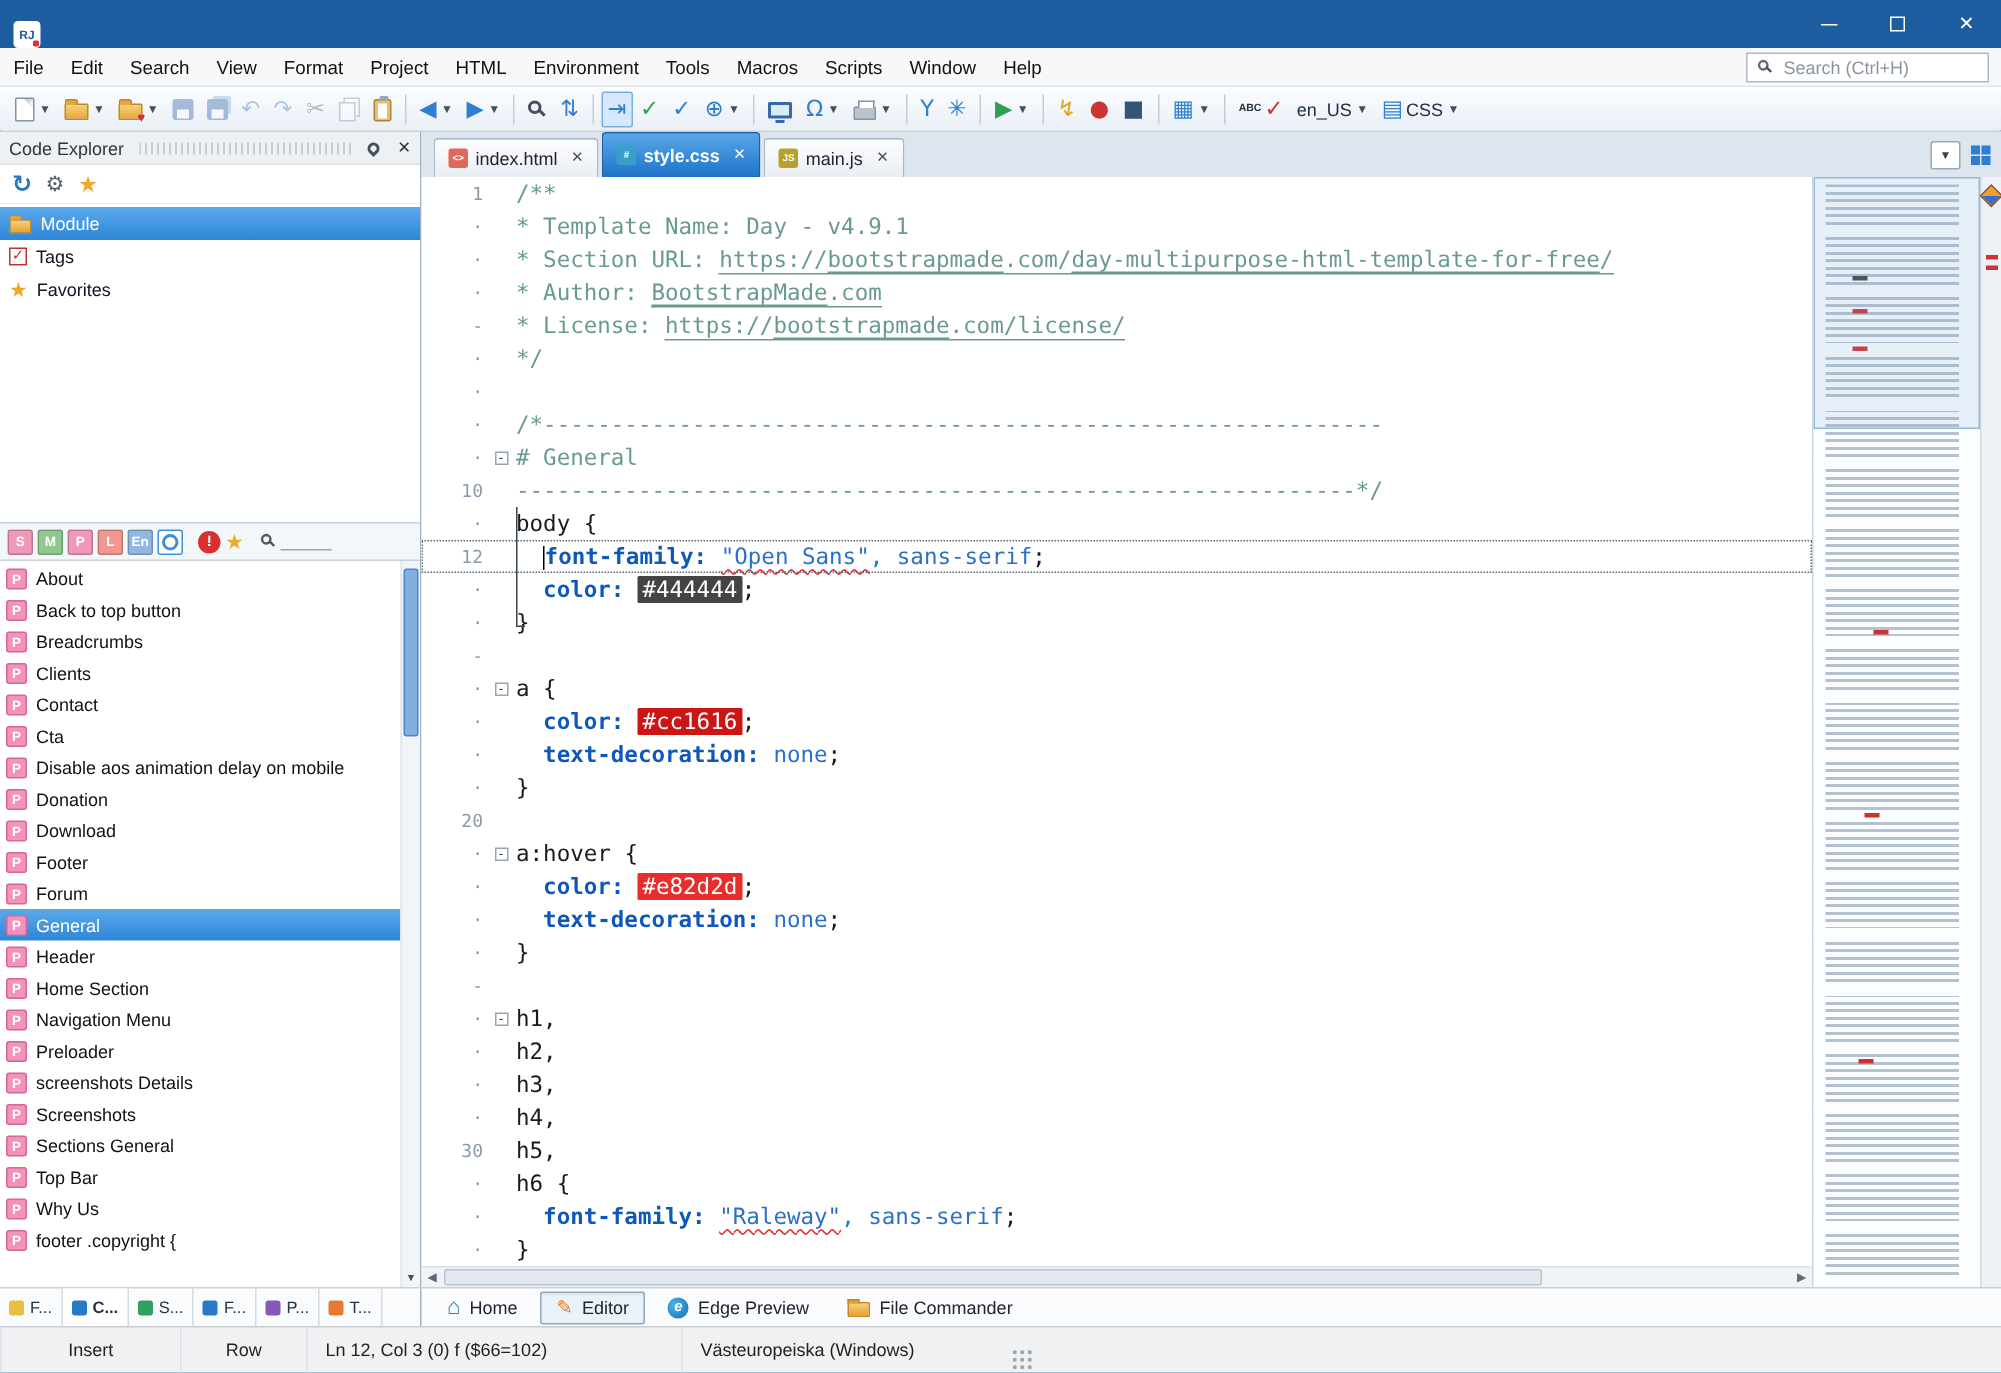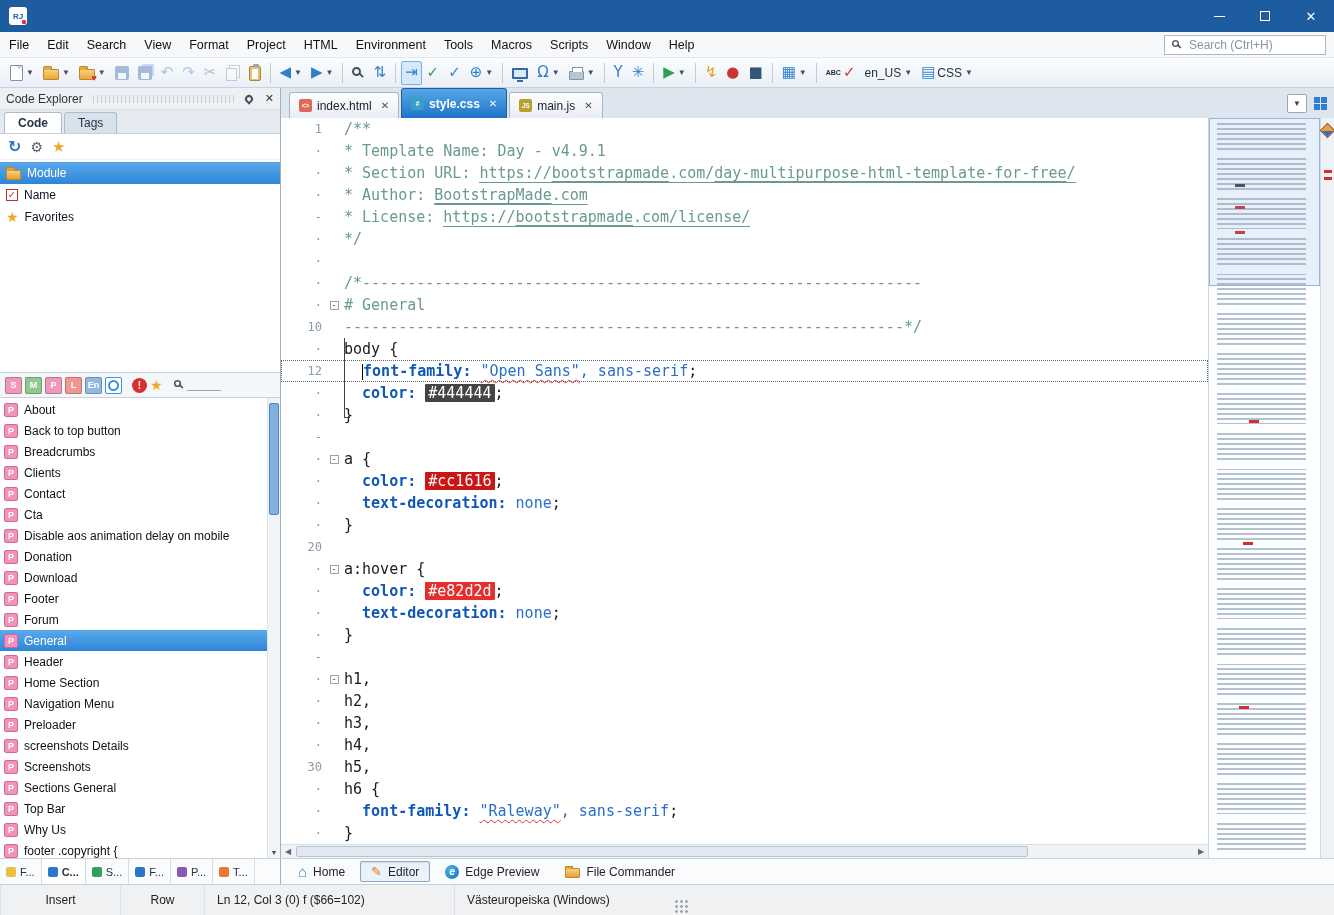--- a/index.html
+++ b/index.html
@@ -4,21 +4,21 @@
 <style>
   * { margin:0; padding:0; box-sizing:border-box; }
   html,body { width:1334px; height:915px; overflow:hidden; }
   body {
     font-family:"Liberation Sans","DejaVu Sans",sans-serif;
     background:#fff; position:relative;
     box-shadow: inset 0 0 0 1px #1d5c9e;
     font-size:12px; color:#222;
   }
   
-  .titlebar { height:32px; background:#1d5c9e; display:flex; align-items:center; color:#fff; }
+  .titlebar { height:32px; background:#1d5c9e; display:flex; align-items:flex-end; color:#fff; }
   .app-icon { width:18px; height:18px; margin-left:9px; background:#fff; border-radius:3px;
     display:flex; align-items:center; justify-content:center; font-size:8px; font-weight:bold; color:#1d5c9e; position:relative; }
   .app-icon::after { content:''; position:absolute; right:1px; bottom:1px; width:4px; height:4px; background:#d33; border-radius:1px; }
   .win-title { margin-left:8px; font-size:12.5px; }
   .tb-spacer { flex:1; }
   .wbtn { width:46px; height:32px; display:flex; align-items:center; justify-content:center; color:#fff; font-size:13px; }
   .min-glyph { display:inline-block; width:11px; border-top:1px solid #fff; }
   .max-glyph { display:inline-block; width:10px; height:10px; border:1px solid #fff; }
   
   .menubar { height:26px; background:#f7f8f9; border-bottom:1px solid #e2e6ea; display:flex; align-items:center; font-size:12.5px; color:#111; }
@@ -336,37 +336,33 @@
 
 <div class="main">
 
   <div class="sidebar">
     <div class="p-header">
       <span>Code Explorer</span>
       <span class="grippy"></span>
       <span class="pin"></span>
       <span class="p-close">✕</span>
     </div>
-    <div class="p-tabs">
-      <span class="p-tab active">Code</span>
-      <span class="p-tab">Tags</span>
-    </div>
     <div class="p-toolbar">
       <span class="refresh-g">↻</span>
       <span class="gear-g">⚙</span>
       <span class="star-g">★</span>
     </div>
     <div class="tree">
         <div class="tree-item selected">
           <span class="folder-ic"></span>
           <span>Module</span>
         </div>
         <div class="tree-item">
           <span class="todo-ic">✓</span>
-          <span>Name</span>
+          <span>Tags</span>
         </div>
         <div class="tree-item">
           <span class="fav-ic">★</span>
           <span>Favorites</span>
         </div>
       </div>
     <div class="filter-row">
 
       <span class="fchip" style="background: rgb(240, 152, 184);">S</span>
         <span class="fchip" style="background: rgb(144, 200, 144);">M</span>

